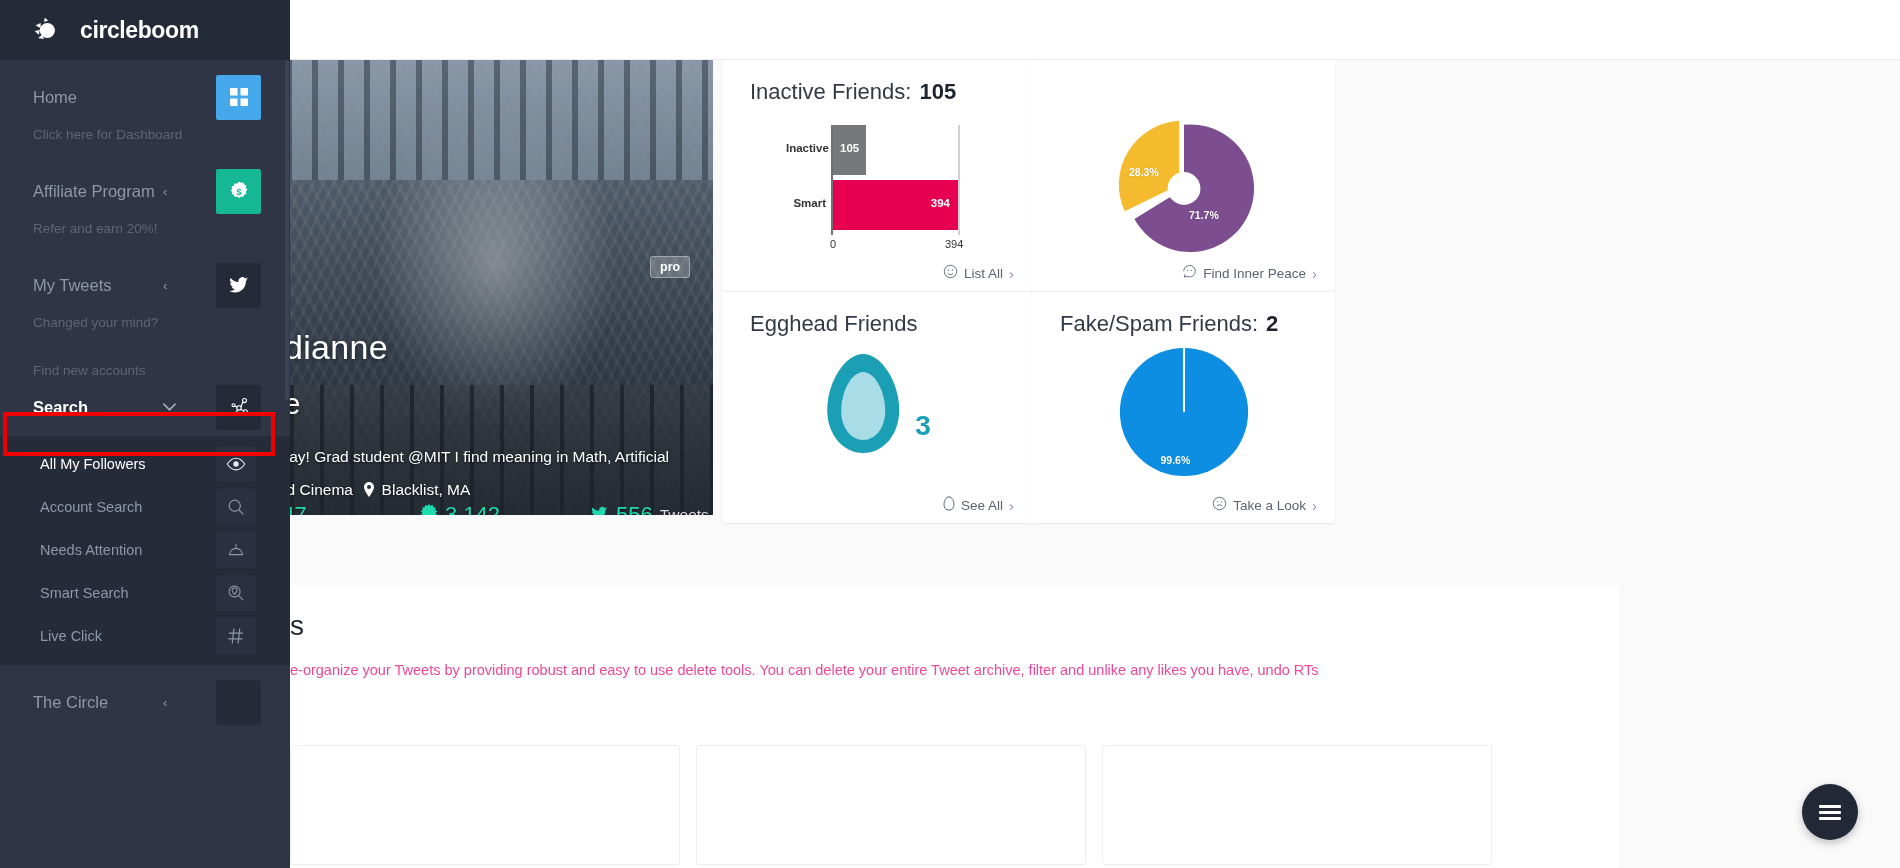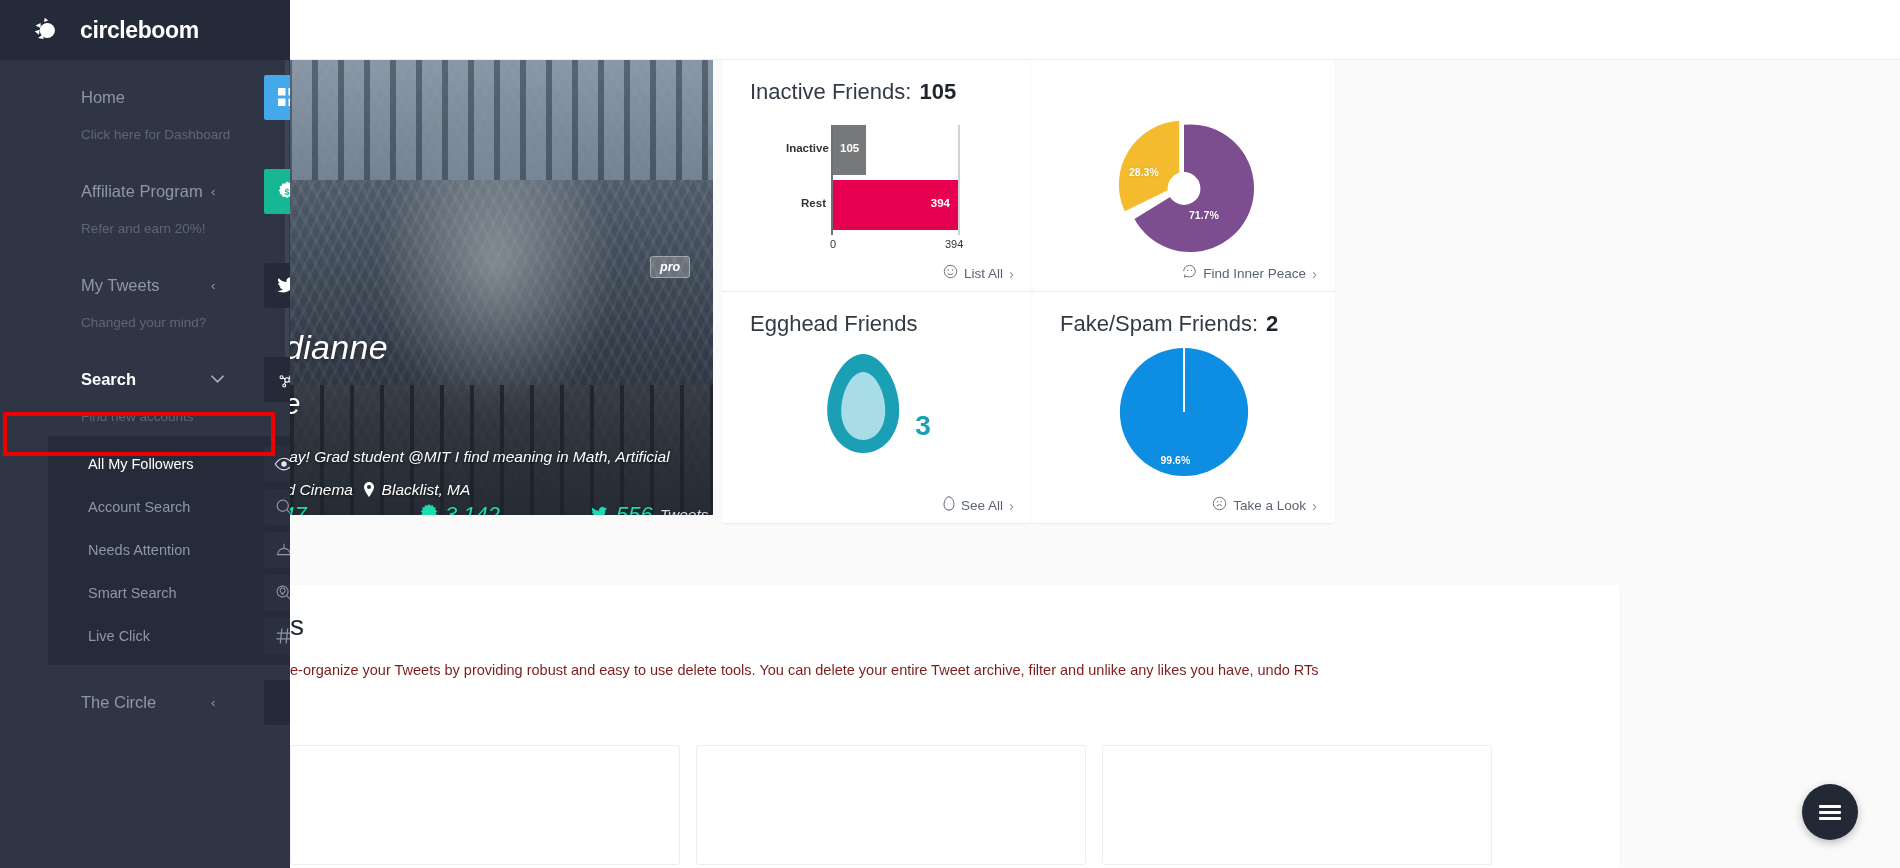--- a/index.html
+++ b/index.html
@@ -20,21 +20,20 @@
     padding-left: 33px; gap: 20px;
   }
   .brand-logo { width: 27px; height: 27px; position: relative; flex: none; }
   .brand-logo svg { display: block; }
   .brand-text {
     color: #ffffff; font-size: 23px; font-weight: 700; letter-spacing: -0.4px;
   }
   .sb-scroll {
     position: absolute; top: 60px; left: 0; width: 290px; height: 808px;
     overflow: hidden;
-    padding-left: 48px;
   }
   .sb-scrollbar {
     position: absolute; right: 1px; top: 0; width: 4px; height: 340px;
     background: #3d4457; border-radius: 2px;
   }
   .sb-top {
     position: relative; padding: 14px 0 6px 0;
   }
   .sb-row {
     position: relative; height: 46px; display: flex; align-items: center;
@@ -88,21 +87,20 @@
   .topbar {
     height: 60px; background: #ffffff; border-bottom: 1px solid #ececec;
   }
   .content { padding: 28px 0 0 0; position: relative; height: 808px; }
 
   
   .profile-card {
     position: absolute; left: -30px; top: 0; width: 453px; height: 455px;
     overflow: hidden; border-radius: 2px;
     background: #a21caf;
-    font-style: italic;
   }
   .profile-bg {
     position: absolute; inset: 0;
     background:
       linear-gradient(180deg, rgba(30,40,52,0.20) 0%, rgba(25,33,44,0.45) 55%, rgba(20,26,36,0.72) 100%),
       repeating-linear-gradient(115deg, rgba(255,255,255,0.10) 0 3px, rgba(255,255,255,0) 3px 9px),
       repeating-linear-gradient(62deg, rgba(255,255,255,0.09) 0 4px, rgba(255,255,255,0) 4px 11px),
       radial-gradient(ellipse 150px 200px at 52% 45%, rgba(222,228,233,0.82) 0%, rgba(190,198,206,0.35) 55%, rgba(120,132,145,0.05) 80%),
       linear-gradient(180deg, #7d8b99 0%, #62707e 32%, #4c5866 62%, #39424e 100%);
   }
@@ -223,21 +221,21 @@
 
   
   .bottom-panel {
     position: absolute; left: -30px; top: 525px; width: 1360px; height: 283px;
     background: #ffffff; border-radius: 3px; box-shadow: 0 1px 2px rgba(0,0,0,0.06);
   }
   .bp-title {
     padding: 25px 0 0 30px; font-size: 28px; color: #222a35; font-weight: 400;
   }
   .bp-desc {
-    padding: 18px 0 0 30px; font-size: 14.5px; color: #7f1d1d; line-height: 1.5;
+    padding: 18px 0 0 30px; font-size: 14.5px; color: #ec4899; line-height: 1.5;
     white-space: nowrap;
   }
   .bp-tiles {
     position: absolute; left: 30px; top: 160px; display: flex; gap: 16px;
   }
   .bp-tile {
     width: 390px; height: 120px; border: 1px solid #eceef1; border-radius: 3px;
     background: #fff;
   }
 
@@ -316,40 +314,40 @@
               <path d="M23 4.9c-.8.4-1.7.6-2.6.8 1-.6 1.7-1.5 2-2.6-.9.5-1.9.9-3 1.1a4.6 4.6 0 0 0-7.9 4.2A13 13 0 0 1 2 3.6a4.6 4.6 0 0 0 1.4 6.2c-.8 0-1.5-.2-2.1-.6 0 2.2 1.6 4.1 3.7 4.5-.7.2-1.4.2-2.1.1a4.6 4.6 0 0 0 4.3 3.2A9.3 9.3 0 0 1 0 19a13 13 0 0 0 7.1 2.1c8.5 0 13.2-7.1 13.2-13.2v-.6c.9-.7 1.7-1.5 2.3-2.4z"></path>
             </svg>
           </span>
         </div>
         <div class="sb-row" style="height:28px;">
           <span class="sb-sub">Changed your mind?</span>
         </div>
       </div>
 
       <div class="sb-top">
+        <div class="sb-row" style="height:28px;">
+          <span class="sb-sub">Find new accounts</span>
+        </div>
         <div class="sb-row">
           <span class="sb-title active">Search</span>
           <span class="sb-caret">
             <svg width="13" height="9" viewBox="0 0 14 9">
                 <path d="M1 1 L7 7 L13 1" stroke="#aab2c0" stroke-width="1.8" fill="none" stroke-linecap="round"></path>
               </svg>
           </span>
           <span class="sb-tile dark">
             <svg width="22" height="22" viewBox="0 0 24 24" fill="none" stroke="#fff" stroke-width="1.2">
               <circle cx="18" cy="5" r="2.2"></circle>
                 <circle cx="6" cy="10" r="1.6"></circle>
               <circle cx="12" cy="13" r="2.4"></circle>
                 <circle cx="19" cy="17" r="2"></circle>
               <circle cx="9" cy="19" r="1.6"></circle>
               <path d="M7.4 10.6 L10 12.2 M14 12 L16.3 6.6 M13.8 14.6 L17.3 16.2 M10.4 14.4 L9.4 17.5"></path>
             </svg>
           </span>
-        </div>
-        <div class="sb-row" style="height:28px;">
-          <span class="sb-sub">Find new accounts</span>
         </div>
       </div>
 
       <div class="sb-link-block">
         <div class="sb-link sel">
           <span class="sb-link-label">All My Followers</span>
           <span class="sb-link-icon">
             <svg width="20" height="20" viewBox="0 0 24 24" fill="none" stroke="currentColor" stroke-width="1.3">
               <path d="M1.5 12 C5 6.5 9 5 12 5 s7 1.5 10.5 7 C19 17.5 15 19 12 19 S5 17.5 1.5 12z"></path>
               <circle cx="12" cy="12" r="3.2" fill="currentColor" stroke="none"></circle>
@@ -473,21 +471,21 @@
           <div class="bar-axis-right"></div>
 
           <div class="bar-row" style="top:0;">
             <span class="rlabel">Inactive</span>
             <div class="bar-rect" style="width:33px;background:#77787a;">
               <span class="val" style="left:7px;">105</span>
             </div>
           </div>
 
           <div class="bar-row" style="top:55px;">
-            <span class="rlabel">Rest</span>
+            <span class="rlabel">Smart</span>
             <div class="bar-rect" style="width:125px;background:#e6004f;">
               <span class="val" style="right:8px;">394</span>
             </div>
           </div>
 
           <div class="bar-ticks">
             <span style="left:44px;">0</span>
             <span style="left:159px;">394</span>
           </div>
         </div>

